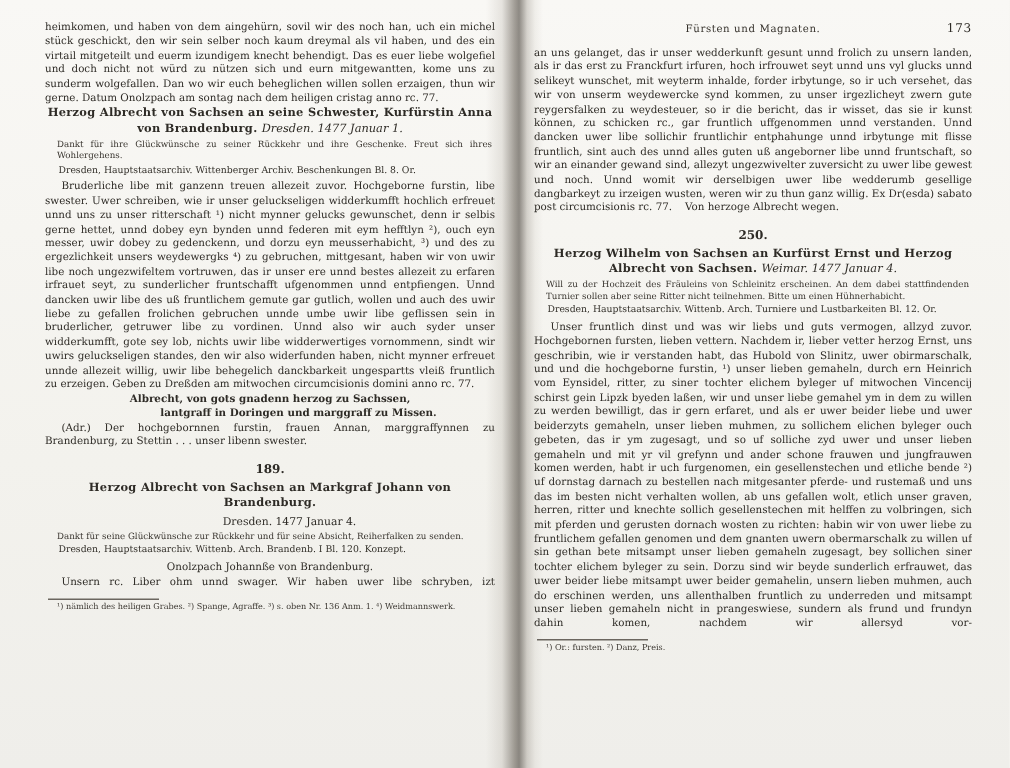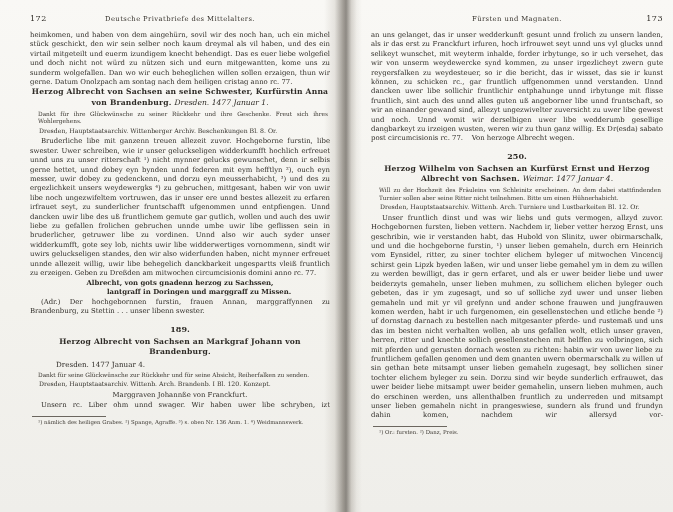--- a/index.html
+++ b/index.html
@@ -21,79 +21,74 @@
       rgba(120,112,102,0) 0%,
       rgba(150,142,130,0.20) 28%,
       rgba(92,85,75,0.55) 50%,
       rgba(70,64,56,0.60) 58%,
       rgba(130,122,110,0.30) 72%,
       rgba(170,163,150,0.12) 86%,
       rgba(170,163,150,0) 100%);
   }
   .page { position:absolute; top:14px; height:496px; overflow:hidden; }
   .page.left  { left:30px;  width:300px; }
-  .page.right { left:371px; width:292px; }
+  .page.right { left:356px; width:292px; }
 
   .pghead { display:flex; align-items:baseline; margin-bottom:8px; }
   .pgnum  { font-size:8px; letter-spacing:0.5px; }
   .runtitle { flex:1; text-align:center; font-size:6.8px; letter-spacing:0.4px; color:#35312b; }
 
   .body-par { font-size:6.9px; line-height:9.4px; text-align:justify; }
   .indent   { text-indent:11px; }
   .force-last { text-align-last:justify; }
 
   .secnum { text-align:center; font-weight:bold; font-size:8px; margin:7px 0 3px 0; }
 
   .heading { text-align:center; font-weight:bold; font-size:7.6px; line-height:10.6px; margin-bottom:2px; letter-spacing:0.2px; }
   .heading .rest { font-weight:normal; letter-spacing:0;font-style:italic; }
-  .h-rest-line { font-size:7.2px; line-height:10px; padding-left:26px; margin-bottom:2px; }
+  .h-rest-line { font-size:7.2px; line-height:10px; padding-left:26px; margin-bottom:2px;text-align:center; }
 
   .petit  { font-size:5.8px; line-height:7.6px; text-align:justify; padding:0 2px 0 8px; color:#38342e; margin-bottom:1px; }
   .source { font-size:6.2px; line-height:8.6px; text-indent:9px; margin-bottom:2px; color:#33302a; }
 
   .sig  { text-align:center; font-size:6.9px; line-height:9.6px;font-weight:bold; }
   .sig2 { padding-left:38px; }
   .salutation { text-align:center; font-size:6.9px; line-height:9.6px; margin:1px 0; }
 
   .attribution { text-align:center; padding-right:24px; font-size:6.9px; line-height:9.4px; margin-top:-9.4px;margin-left:36px; }
 
   .fnrule { width:74px; border:0; border-top:1px solid #6b665f; margin:5px 0 2px 2px; }
   .footnote { font-size:5.4px; line-height:7px; color:#3c3832; padding-left:8px; }
 </style>
 </head>
 <body>
 
 <div class="book">
 
   <div class="page left">
-    <div class="pghead">
-      <span class="pgnum">172</span>
-      <span class="runtitle">Deutsche Privatbriefe des Mittelalters.</span>
-      <span class="pgnum" style="visibility:hidden;">172</span>
-    </div>
 
     <div class="body-par">heimkomen, und haben von dem aingehürn, sovil wir des noch han, uch ein michel stück geschickt, den wir sein selber noch kaum dreymal als vil haben, und des ein virtail mitgeteilt und euerm izundigem knecht behendigt. Das es euer liebe wolgefiel und doch nicht not würd zu nützen sich und eurn mitgewantten, kome uns zu sunderm wolgefallen. Dan wo wir euch beheglichen willen sollen erzaigen, thun wir gerne. Datum Onolzpach am sontag nach dem heiligen cristag anno rc. 77.</div>
 
     <div class="heading">
       <span>Herzog Albrecht von Sachsen an seine Schwester, Kurfürstin Anna von Brandenburg.</span>
       <span class="rest">Dresden. 1477 Januar 1.</span>
     </div>
     <div class="petit">Dankt für ihre Glückwünsche zu seiner Rückkehr und ihre Geschenke. Freut sich ihres Wohlergehens.</div>
     <div class="source">Dresden, Hauptstaatsarchiv. Wittenberger Archiv. Beschenkungen Bl. 8. Or.</div>
     <div class="body-par indent">Bruderliche libe mit ganzenn treuen allezeit zuvor. Hochgeborne furstin, libe swester. Uwer schreiben, wie ir unser geluckseligen widderkumfft hochlich erfreuet unnd uns zu unser ritterschaft ¹) nicht mynner gelucks gewunschet, denn ir selbis gerne hettet, unnd dobey eyn bynden unnd federen mit eym hefftlyn ²), ouch eyn messer, uwir dobey zu gedenckenn, und dorzu eyn meusserhabicht, ³) und des zu ergezlichkeit unsers weydewergks ⁴) zu gebruchen, mittgesant, haben wir von uwir libe noch ungezwifeltem vortruwen, das ir unser ere unnd bestes allezeit zu erfaren irfrauet seyt, zu sunderlicher fruntschafft ufgenommen unnd entpfiengen. Unnd dancken uwir libe des uß fruntlichem gemute gar gutlich, wollen und auch des uwir liebe zu gefallen frolichen gebruchen unnde umbe uwir libe geflissen sein in bruderlicher, getruwer libe zu vordinen. Unnd also wir auch syder unser widderkumfft, gote sey lob, nichts uwir libe widderwertiges vornommenn, sindt wir uwirs geluckseligen standes, den wir also widerfunden haben, nicht mynner erfreuet unnde allezeit willig, uwir libe behegelich danckbarkeit ungespartts vleiß fruntlich zu erzeigen. Geben zu Dreßden am mitwochen circumcisionis domini anno rc. 77.</div>
     <div class="sig">Albrecht, von gots gnadenn herzog zu Sachssen,</div>
     <div class="sig sig2">lantgraff in Doringen und marggraff zu Missen.</div>
     <div class="body-par indent">(Adr.) Der hochgebornnen furstin, frauen Annan, marggraffynnen zu Brandenburg, zu Stettin . . . unser libenn swester.</div>
 
     <div class="secnum">189.</div>
     <div class="heading">Herzog Albrecht von Sachsen an Markgraf Johann von Brandenburg.</div>
     <div class="h-rest-line">Dresden. 1477 Januar 4.</div>
     <div class="petit">Dankt für seine Glückwünsche zur Rückkehr und für seine Absicht, Reiherfalken zu senden.</div>
     <div class="source">Dresden, Hauptstaatsarchiv. Wittenb. Arch. Brandenb. I Bl. 120. Konzept.</div>
-    <div class="salutation">Marggraven Johannße von Franckfurt.</div>
+    <div class="salutation">Onolzpach Johannße von Brandenburg.</div>
     <div class="body-par indent force-last">Unsern rc. Liber ohm unnd swager. Wir haben uwer libe schryben, izt</div>
 
     <hr class="fnrule">
     <div class="footnote">¹) nämlich des heiligen Grabes.  ²) Spange, Agraffe.  ³) s. oben Nr. 136 Anm. 1.  ⁴) Weidmannswerk.</div>
   </div>
 
   <div class="gutter"></div>
 
   <div class="page right">
     <div class="pghead">

